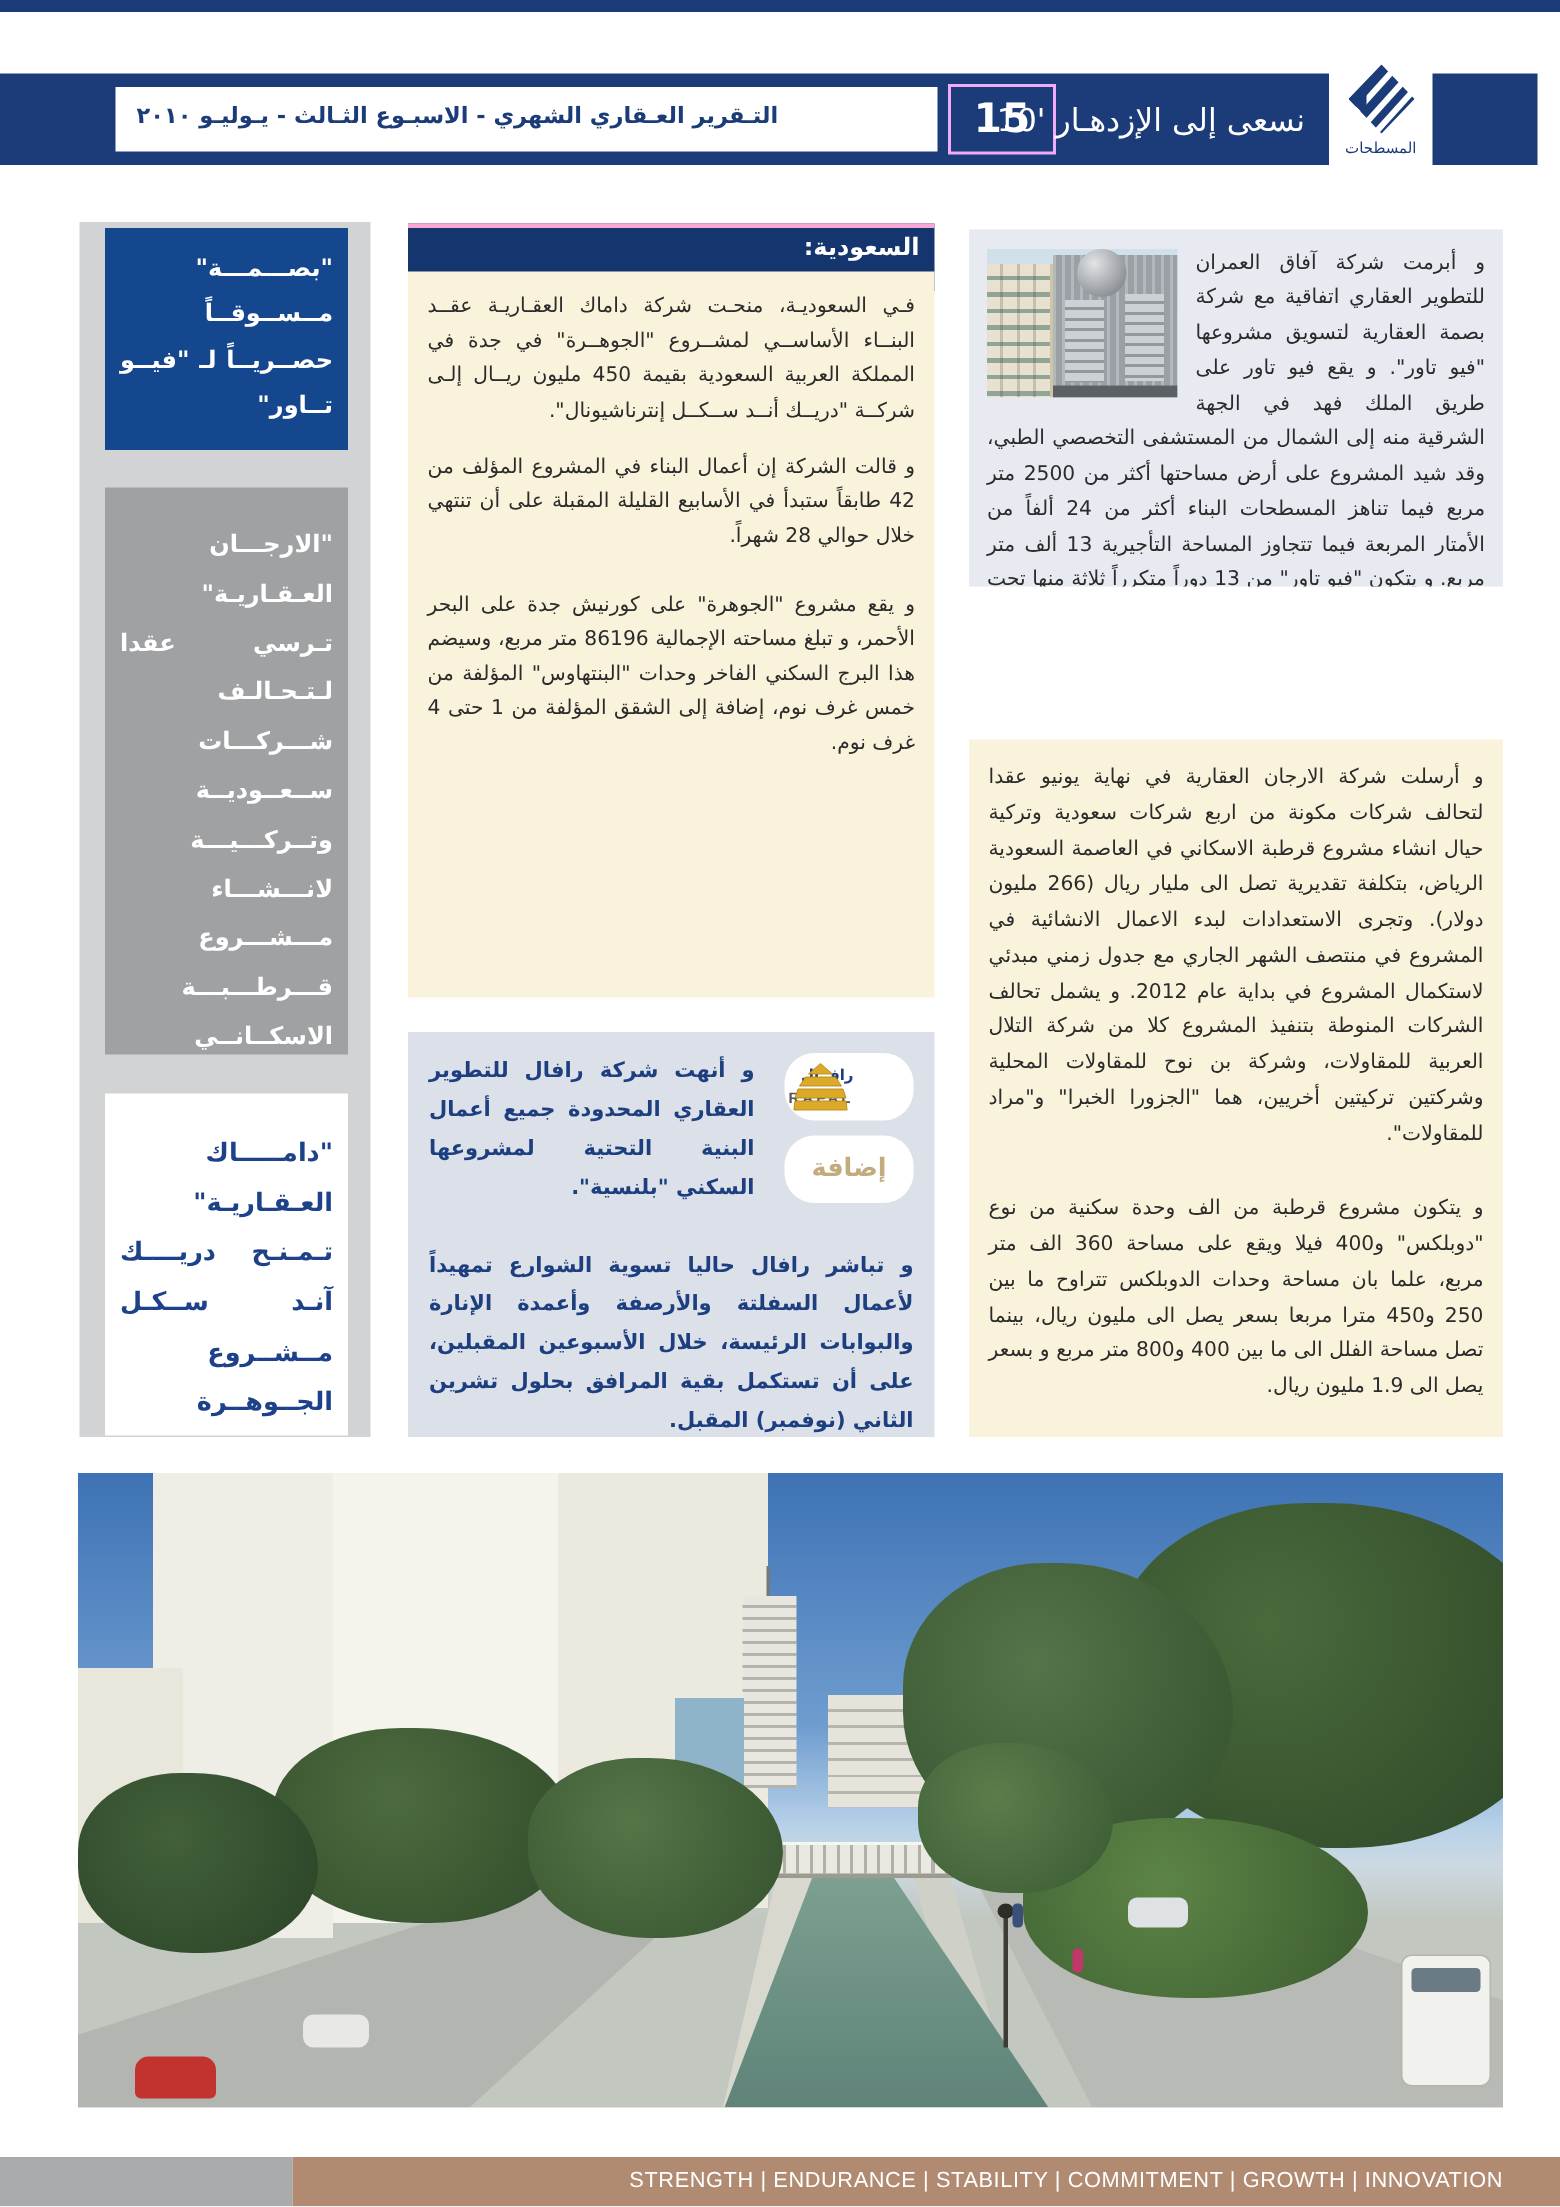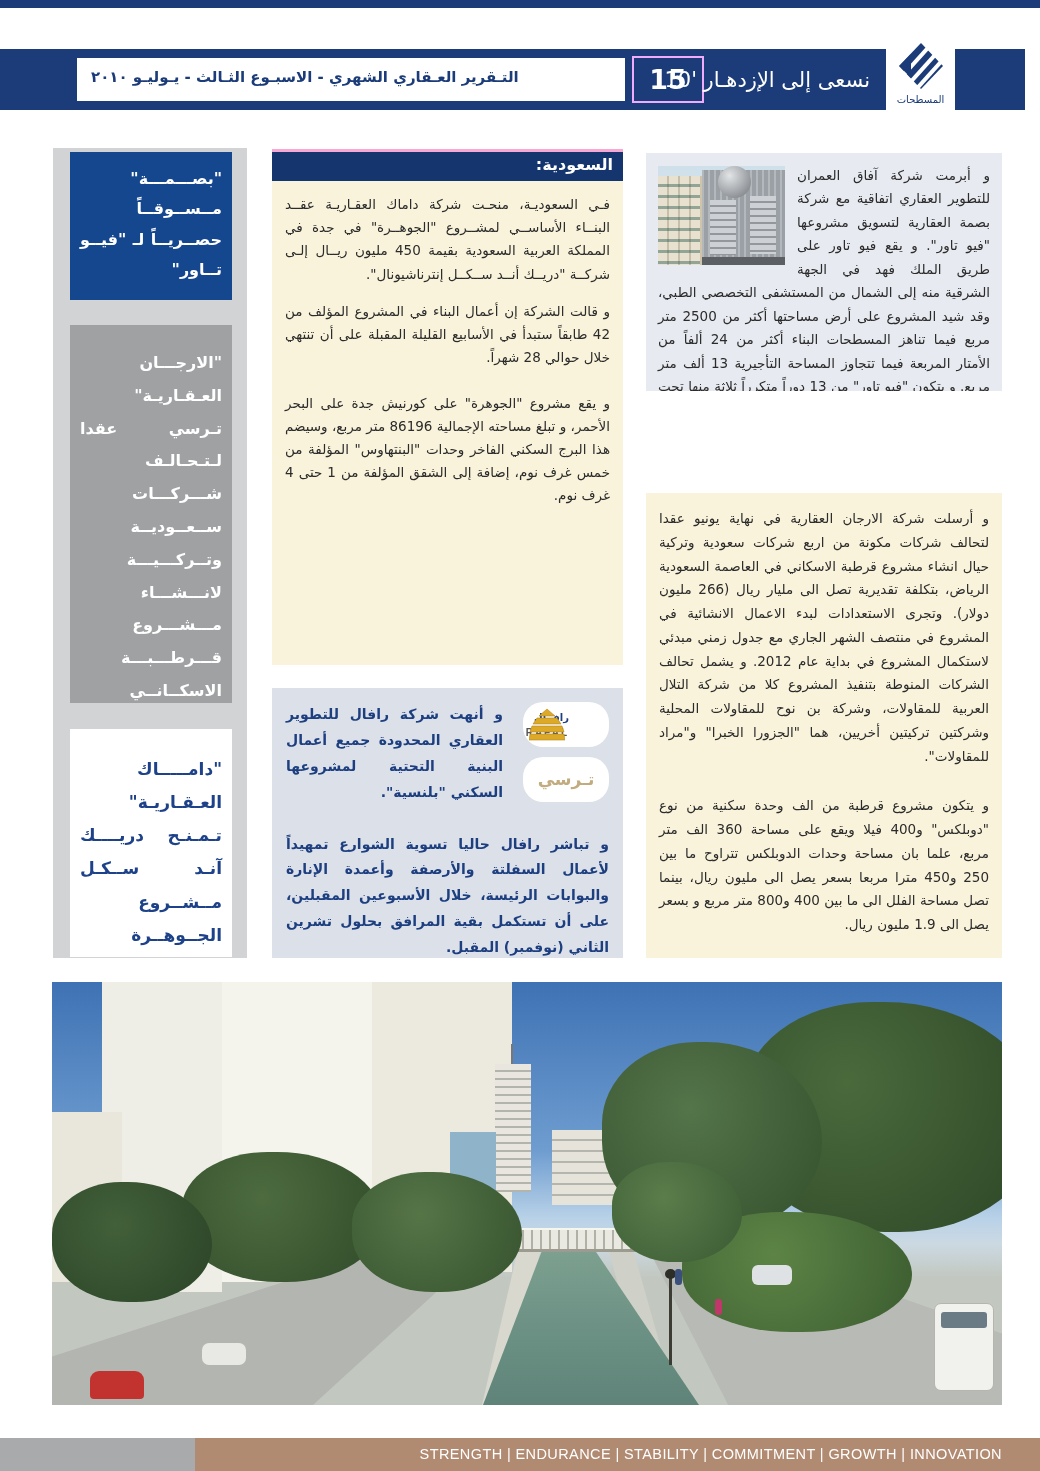--- a/index.html
+++ b/index.html
@@ -213,21 +213,21 @@
         <span class="rafal-en" data-name="rafal-latin-wordmark">RAFAL</span>
         <svg class="rafal-pyr" width="36" height="34" viewBox="0 0 36 34" data-name="rafal-pyramid-icon">
           <g fill="#dca928" stroke="#b5881a" stroke-width="0.6">
             <polygon points="18,1 26,8 10,8"></polygon>
             <polygon points="8,10 28,10 32,16 4,16"></polygon>
             <polygon points="3,18 33,18 35,24 1,24"></polygon>
             <polygon points="1,26 35,26 36,32 0,32"></polygon>
           </g>
         </svg>
       </div>
-      <div class="logo-box balansia" data-name="balansia-logo">تـرسي</div>
+      <div class="logo-box balansia" data-name="balansia-logo">إضافة</div>
     </div>
     <p class="p1" data-name="paragraph">و أنهت شركة رافال للتطوير العقاري المحدودة جميع أعمال البنية التحتية لمشروعها السكني "بلنسية".</p>
     <p class="p2" data-name="paragraph">و تباشر رافال حاليا تسوية الشوارع تمهيداً لأعمال السفلتة والأرصفة وأعمدة الإنارة والبوابات الرئيسة، خلال الأسبوعين المقبلين، على أن تستكمل بقية المرافق بحلول تشرين الثاني (نوفمبر) المقبل.</p>
   </div>
 
   <div class="afaq-box" data-name="article-view-tower">
     <div class="view-img" data-name="view-tower-image">
       <div class="v-left" data-name="adjacent-building"></div>
       <div class="v-main" data-name="view-tower-building"></div>
       <div class="v-win1" data-name="window-block"></div>

